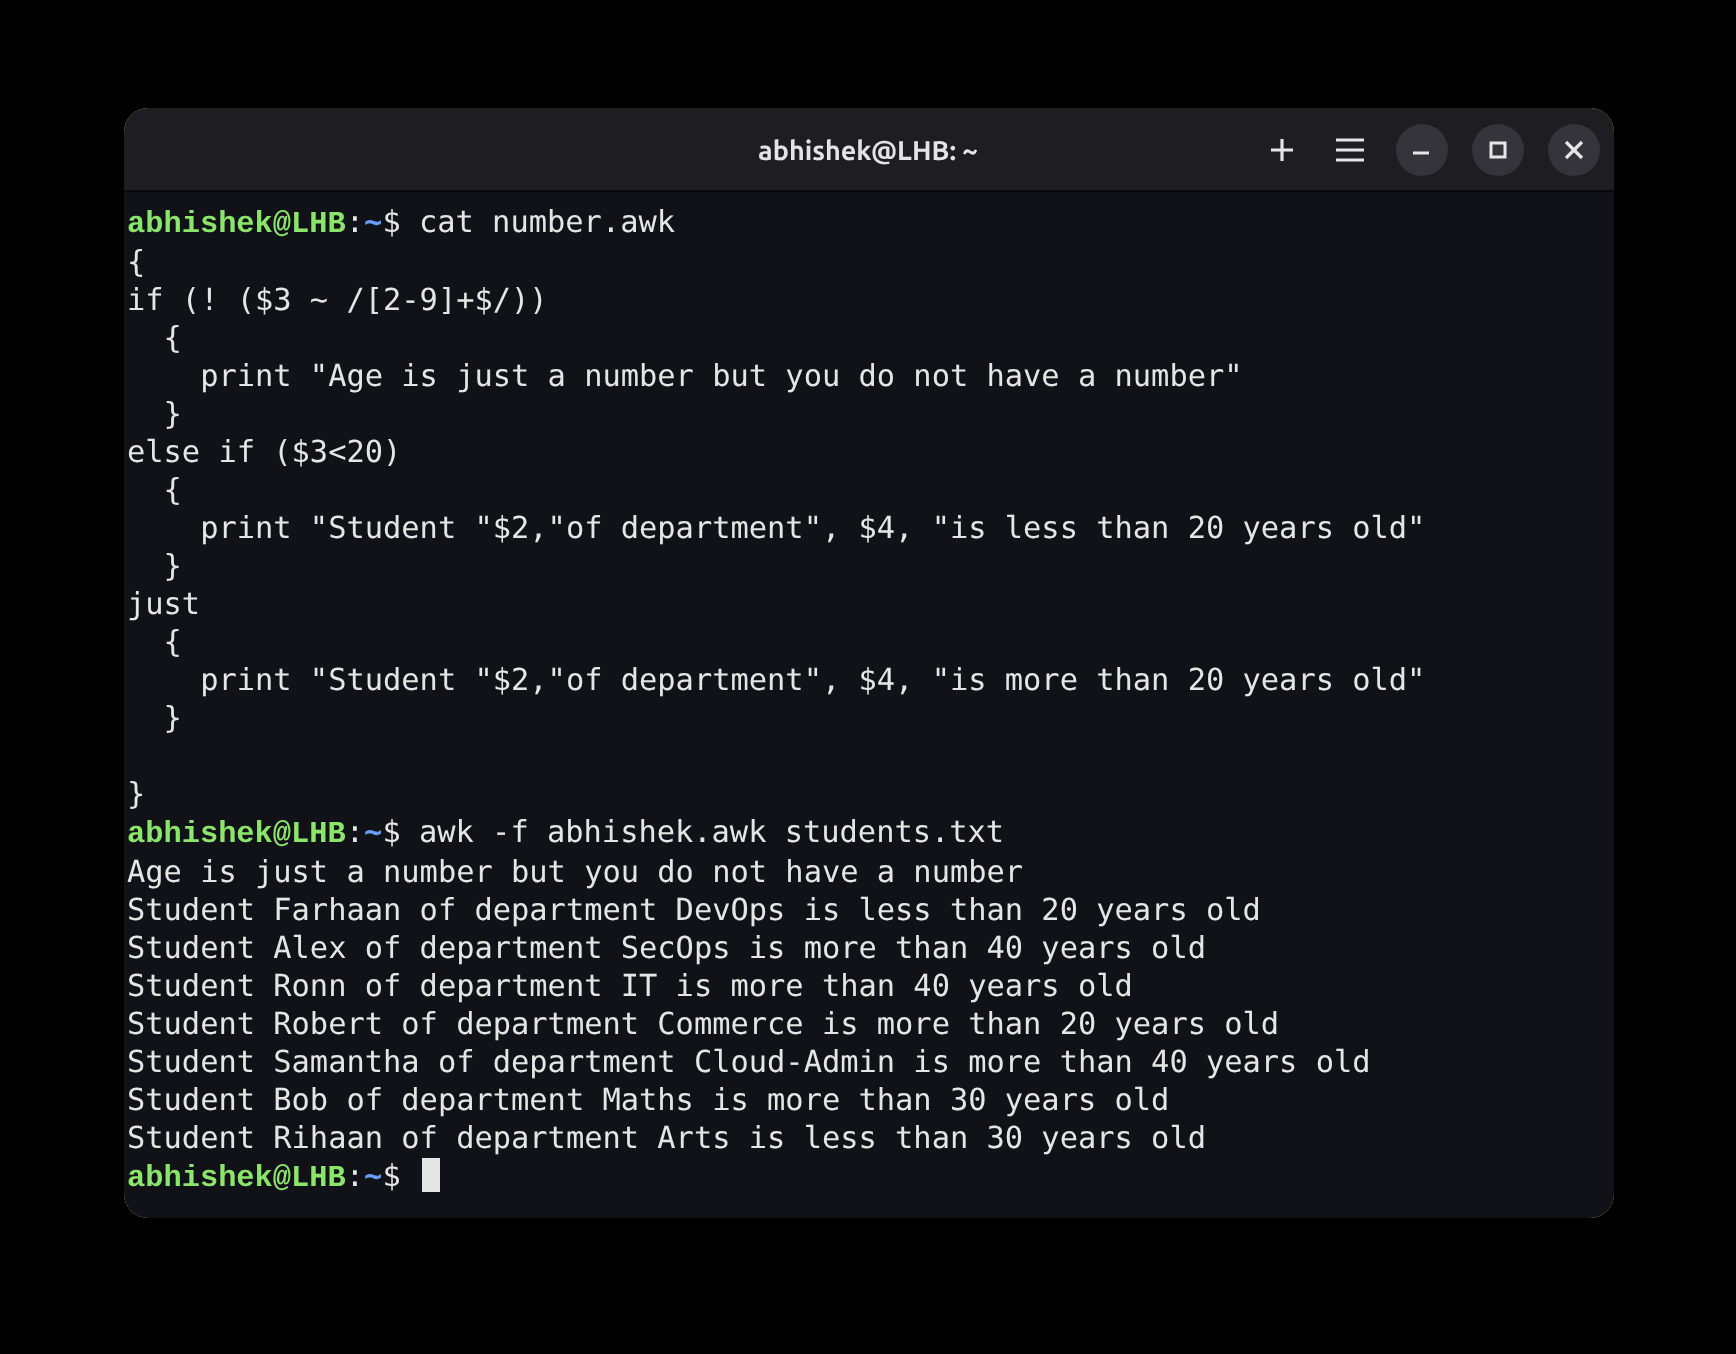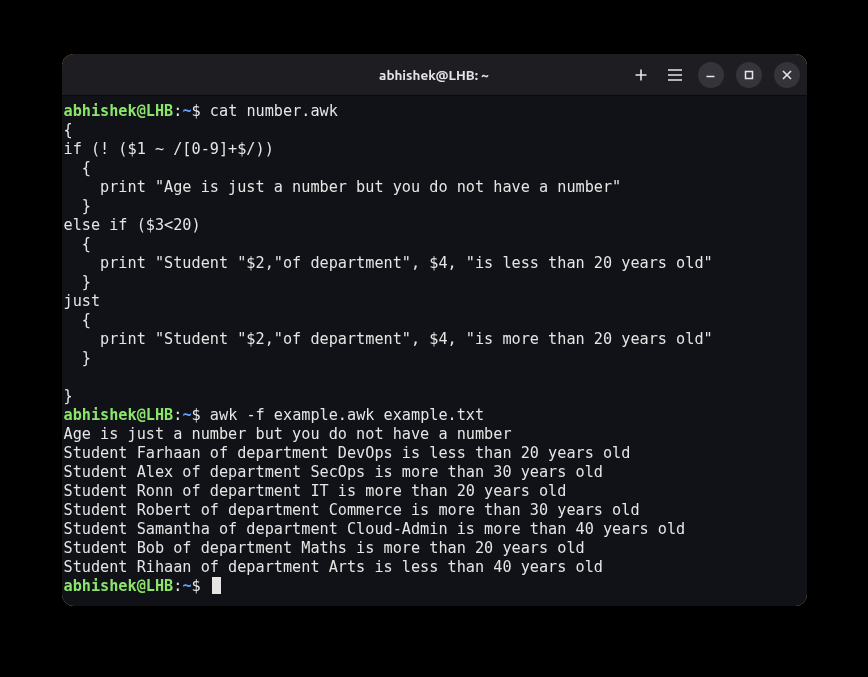--- a/index.html
+++ b/index.html
@@ -65,21 +65,21 @@
     .win-btn svg { display: block; }
     .term {
       padding: 6px 2px 10px 2px;
       background: #111217;
       font-size: 15.2px;
       line-height: 19px;
       color: #e5e5e5;
       white-space: pre;
       overflow: hidden;
     }
-    .ps-user { color: #8be56b; font-weight: bold; }
+    .ps-user { color: #8be56b; font-weight: bold; font-family: Liberation Mono, monospace; }
     .ps-path { color: #66a0ff; font-weight: bold; }
     .cursor {
       display: inline-block;
       width: 9px; height: 17px;
       background: #e5e5e5;
       vertical-align: -3px;
       margin-left: 2px;
     }
   </style>
 </head>
@@ -116,37 +116,37 @@
         <svg width="10" height="10" viewBox="0 0 10 10" stroke="#e6e6e9" stroke-width="1.6">
             <line x1="1" y1="1" x2="9" y2="9"></line>
             <line x1="9" y1="1" x2="1" y2="9"></line>
           </svg>
       </span>
     </div>
   </div>
 
   <div class="term"><span><span class="ps-user">abhishek@LHB</span><span>:</span><span class="ps-path">~</span><span>$ </span><span>cat number.awk</span></span>
 <span>{</span>
-<span>if (! ($1 ~ /[0-9]+$/))</span>
+<span>if (! ($3 ~ /[2-9]+$/))</span>
 <span>  {</span>
 <span>    print "Age is just a number but you do not have a number"</span>
 <span>  }</span>
 <span>else if ($3&lt;20)</span>
 <span>  {</span>
 <span>    print "Student "$2,"of department", $4, "is less than 20 years old"</span>
 <span>  }</span>
 <span>just</span>
 <span>  {</span>
 <span>    print "Student "$2,"of department", $4, "is more than 20 years old"</span>
 <span>  }</span>
 <span></span>
 <span>}</span>
-<span><span class="ps-user">abhishek@LHB</span><span>:</span><span class="ps-path">~</span><span>$ </span><span>awk -f example.awk example.txt</span></span>
+<span><span class="ps-user">abhishek@LHB</span><span>:</span><span class="ps-path">~</span><span>$ </span><span>awk -f abhishek.awk students.txt</span></span>
 <span>Age is just a number but you do not have a number</span>
 <span>Student Farhaan of department DevOps is less than 20 years old</span>
-<span>Student Alex of department SecOps is more than 30 years old</span>
-<span>Student Ronn of department IT is more than 20 years old</span>
-<span>Student Robert of department Commerce is more than 30 years old</span>
+<span>Student Alex of department SecOps is more than 40 years old</span>
+<span>Student Ronn of department IT is more than 40 years old</span>
+<span>Student Robert of department Commerce is more than 20 years old</span>
 <span>Student Samantha of department Cloud-Admin is more than 40 years old</span>
-<span>Student Bob of department Maths is more than 20 years old</span>
-<span>Student Rihaan of department Arts is less than 40 years old</span>
+<span>Student Bob of department Maths is more than 30 years old</span>
+<span>Student Rihaan of department Arts is less than 30 years old</span>
 <span><span class="ps-user">abhishek@LHB</span><span>:</span><span class="ps-path">~</span><span>$ </span></span><span class="cursor"></span></div>
 </div>
 
 </body></html>

